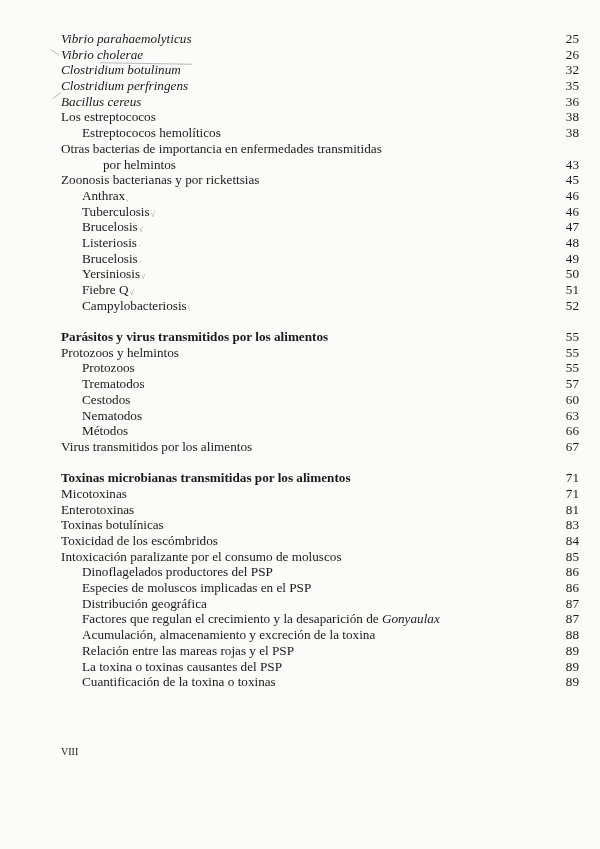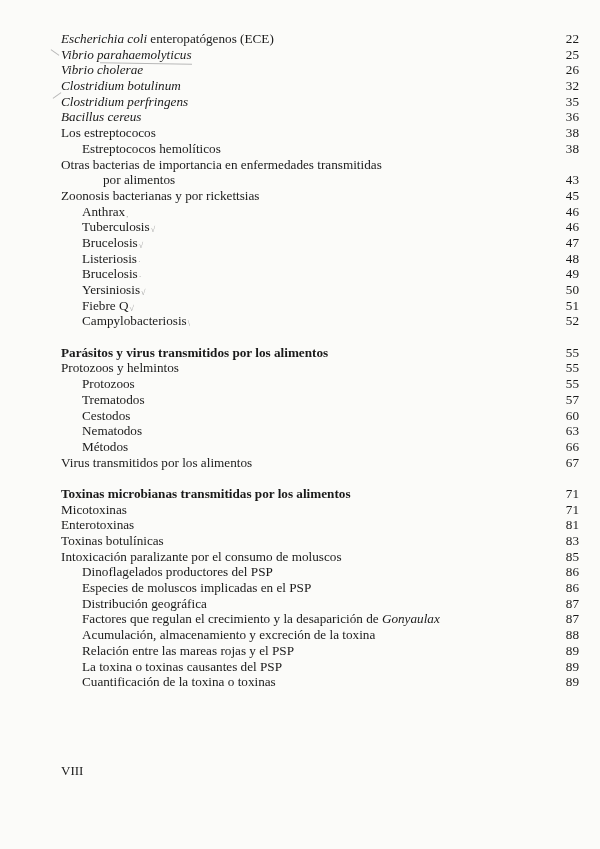--- a/index.html
+++ b/index.html
@@ -32,50 +32,49 @@
     text-align: right;
   }
   .row.l1 .title { padding-left: 21px; }
   .row.cont .title { padding-left: 42px; }
   .row.section .title { font-weight: bold; }
   .row.gap { height: 15.7px; }
   i { font-style: italic; }
   .folio {
     position: absolute;
     left: 61px;
-    top: 763px;
-    font-size: 13px;
+    top: 746px;
+    font-size: 10px;
   }
   .mark {
     display: inline-block;
     font-size: 8px;
     color: #9a9a9a;
     margin-left: 1px;
     vertical-align: -1px;
   }
   .pen {
     position: absolute;
     border-top: 1px solid #b8b8b8;
   }
 </style>
 </head>
 <body>
 
 <div class="toc">
 
-  <div class="row"><span class="title"><i>Escherichia coli</i><span> enteropatógenos (ECE)</span></span><span class="page">22</span></div>
   <div class="row"><span class="title"><i>Vibrio parahaemolyticus</i></span><span class="page">25</span></div>
   <div class="row"><span class="title"><i>Vibrio cholerae</i></span><span class="page">26</span></div>
   <div class="row"><span class="title"><i>Clostridium botulinum</i></span><span class="page">32</span></div>
   <div class="row"><span class="title"><i>Clostridium perfringens</i></span><span class="page">35</span></div>
   <div class="row"><span class="title"><i>Bacillus cereus</i></span><span class="page">36</span></div>
   <div class="row"><span class="title">Los estreptococos</span><span class="page">38</span></div>
   <div class="row l1"><span class="title">Estreptococos hemolíticos</span><span class="page">38</span></div>
   <div class="row"><span class="title">Otras bacterias de importancia en enfermedades transmitidas</span><span class="page"></span></div>
-  <div class="row cont"><span class="title">por alimentos</span><span class="page">43</span></div>
+  <div class="row cont"><span class="title">por helmintos</span><span class="page">43</span></div>
   <div class="row"><span class="title">Zoonosis bacterianas y por rickettsias</span><span class="page">45</span></div>
   <div class="row l1"><span class="title"><span>Anthrax</span><span class="mark">,</span></span><span class="page">46</span></div>
   <div class="row l1"><span class="title"><span>Tuberculosis</span><span class="mark">√</span></span><span class="page">46</span></div>
   <div class="row l1"><span class="title"><span>Brucelosis</span><span class="mark">√</span></span><span class="page">47</span></div>
   <div class="row l1"><span class="title"><span>Listeriosis</span><span class="mark">·</span></span><span class="page">48</span></div>
   <div class="row l1"><span class="title"><span>Brucelosis</span><span class="mark">·</span></span><span class="page">49</span></div>
   <div class="row l1"><span class="title"><span>Yersiniosis</span><span class="mark">√</span></span><span class="page">50</span></div>
   <div class="row l1"><span class="title"><span>Fiebre Q</span><span class="mark">√</span></span><span class="page">51</span></div>
   <div class="row l1"><span class="title"><span>Campylobacteriosis</span><span class="mark">\</span></span><span class="page">52</span></div>
 
@@ -89,20 +88,21 @@
   <div class="row l1"><span class="title">Nematodos</span><span class="page">63</span></div>
   <div class="row l1"><span class="title">Métodos</span><span class="page">66</span></div>
   <div class="row"><span class="title">Virus transmitidos por los alimentos</span><span class="page">67</span></div>
 
   <div class="row gap"></div>
 
   <div class="row section"><span class="title">Toxinas microbianas transmitidas por los alimentos</span><span class="page">71</span></div>
   <div class="row"><span class="title">Micotoxinas</span><span class="page">71</span></div>
   <div class="row"><span class="title">Enterotoxinas</span><span class="page">81</span></div>
   <div class="row"><span class="title">Toxinas botulínicas</span><span class="page">83</span></div>
+  <div class="row"><span class="title">Toxicidad de los escómbridos</span><span class="page">84</span></div>
   <div class="row"><span class="title">Intoxicación paralizante por el consumo de moluscos</span><span class="page">85</span></div>
   <div class="row l1"><span class="title">Dinoflagelados productores del PSP</span><span class="page">86</span></div>
   <div class="row l1"><span class="title">Especies de moluscos implicadas en el PSP</span><span class="page">86</span></div>
   <div class="row l1"><span class="title">Distribución geográfica</span><span class="page">87</span></div>
   <div class="row l1"><span class="title"><span>Factores que regulan el crecimiento y la desaparición de </span><i>Gonyaulax</i></span><span class="page">87</span></div>
   <div class="row l1"><span class="title">Acumulación, almacenamiento y excreción de la toxina</span><span class="page">88</span></div>
   <div class="row l1"><span class="title">Relación entre las mareas rojas y el PSP</span><span class="page">89</span></div>
   <div class="row l1"><span class="title">La toxina o toxinas causantes del PSP</span><span class="page">89</span></div>
   <div class="row l1"><span class="title">Cuantificación de la toxina o toxinas</span><span class="page">89</span></div>
 </div>

